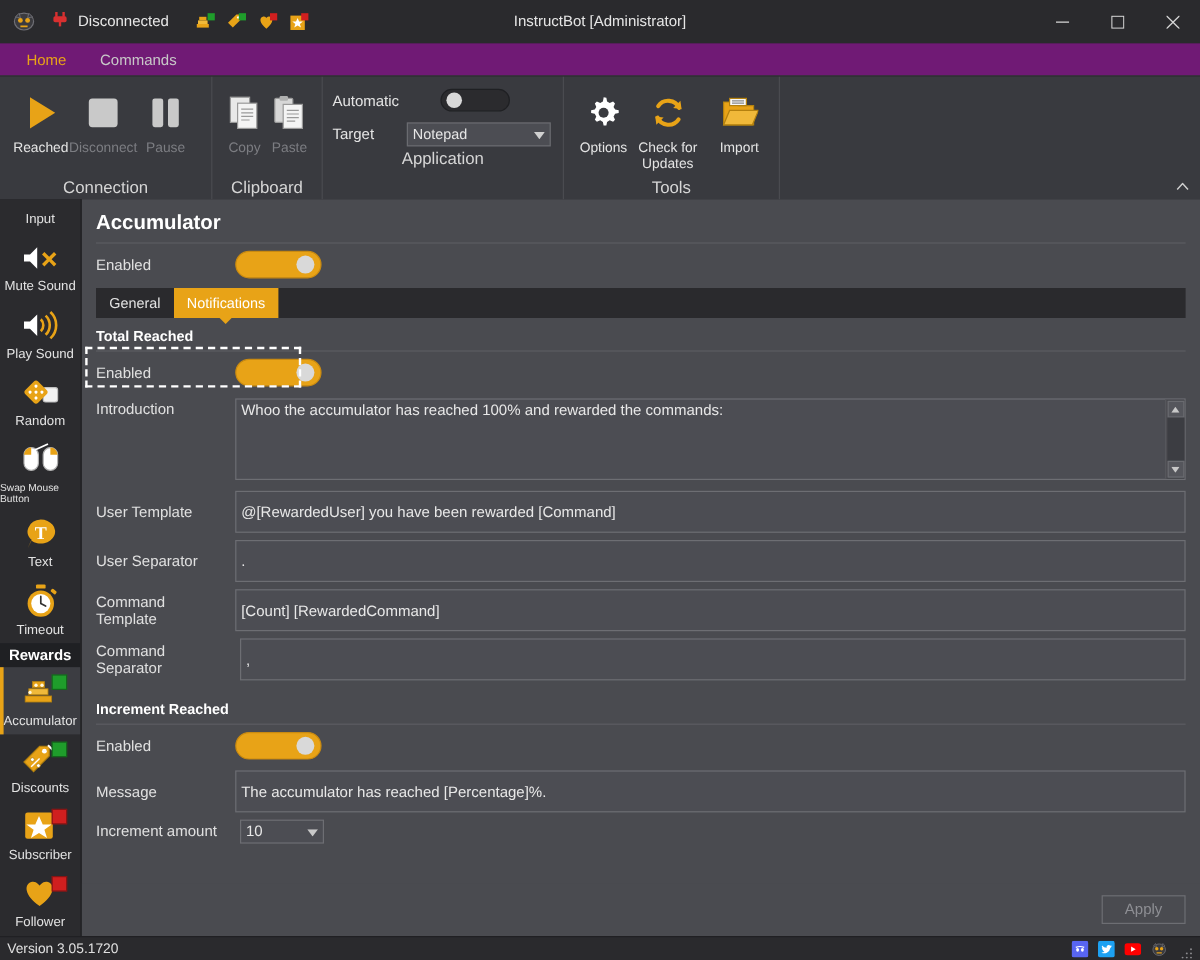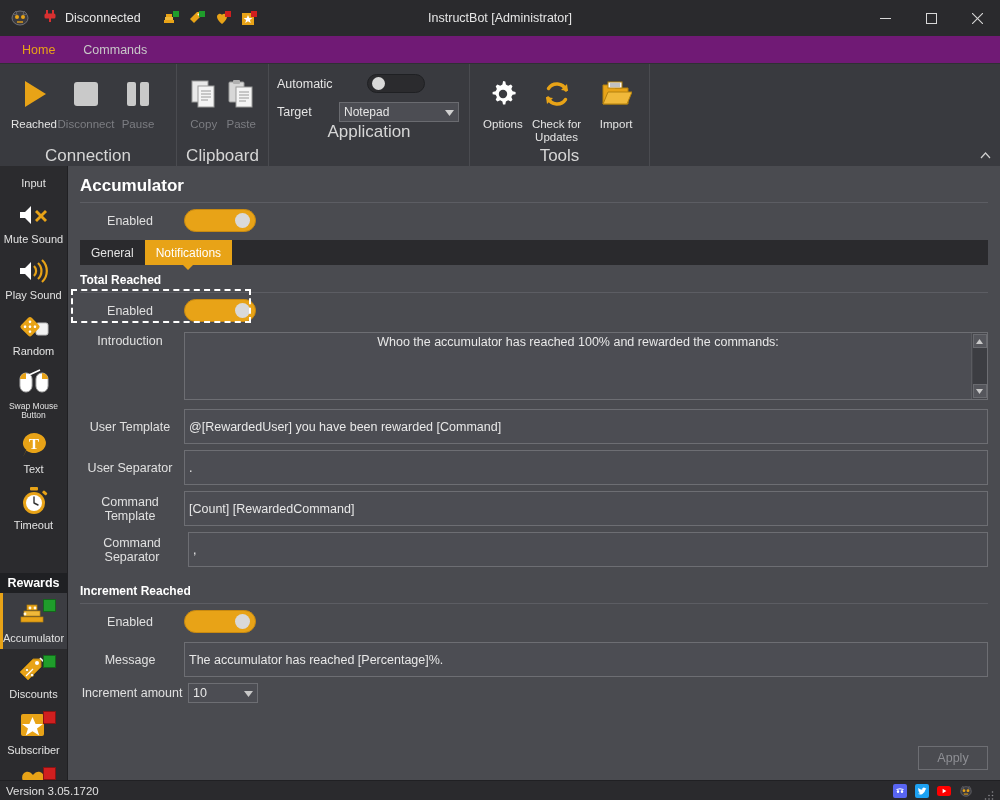--- a/index.html
+++ b/index.html
@@ -49,21 +49,21 @@
   .rtab.active { color: #e8a317; }
 
   
   .ribbon {
     flex: 0 0 98px; background: #393a3f; display: flex; align-items: stretch;
     border-top: 1px solid #2f3034; position: relative;
   }
   .rgroup { display: flex; flex-direction: column; position: relative; }
   .rgroup-items { flex: 1; display: flex; align-items: flex-start; padding: 6px 8px 0 8px; }
   .rgroup-label {
-    height: 20px; text-align: center; color: #d6d6d6; font-size: 17px;
+    height: 20px; text-align: center; color: #d6d6d6; font-size: 14px;
     display: flex; align-items: center; justify-content: center;
   }
   .rgroup + .rgroup { border-left: 1px solid #4a4b50; }
   .rbtn {
     width: 52px; display: flex; flex-direction: column; align-items: center;
     gap: 3px; padding: 3px 2px; color: #e4e4e4; font-size: 11.5px; text-align: center;
   }
   .rbtn .ico { height: 42px; display: flex; align-items: center; justify-content: center; }
   .rbtn.disabled { color: #7c7d82; }
   .rbtn .lbl2 { line-height: 1.1; }
@@ -99,51 +99,51 @@
   .body { flex: 1; display: flex; min-height: 0; background: #2b2b2e; }
 
   
   .sidebar {
     width: 68px; background: #2b2b2e; flex: 0 0 68px; overflow: hidden;
     border-right: 1px solid #202023; position: relative;
   }
   .side-item {
     position: relative; display: flex; flex-direction: column; align-items: center;
     justify-content: flex-end; padding: 4px 0 4px 0; color: #e2e2e2; font-size: 11px;
-    text-align: center; min-height: 56px;
+    min-height: 56px;
   }
   .side-item .sico { height: 34px; display: flex; align-items: center; justify-content: center; position: relative; }
   .side-item.sel-item { background: #3c3d42; }
   .side-item.sel-item::before {
     content: ""; position: absolute; left: 0; top: 0; bottom: 0; width: 3px; background: #e8a317;
   }
   .side-item .slabel { margin-top: 2px; line-height: 1.05; }
   .side-item .slabel.tiny { font-size: 8.5px; }
   .side-header {
     background: #1f2023; color: #ffffff; font-weight: bold; font-size: 12.5px;
-    text-align: center; padding: 3px 0; margin-top: 37px;
+    text-align: center; padding: 3px 0;
   }
   .badge {
     position: absolute; width: 13px; height: 13px; right: -12px; top: -2px;
     border: 1px solid rgba(0,0,0,.35);
   }
   .badge.green { background: #1f9d2b; }
   .badge.red { background: #d01f1f; }
 
   
   .content { flex: 1; min-width: 0; display: flex; flex-direction: column; background: #4a4b50; }
   .content-scroll { flex: 1; overflow: hidden; position: relative; padding: 0; }
 
   .page-title {
     color: #ffffff; font-size: 17px; font-weight: bold; padding: 10px 12px 6px 12px;
   }
   .hr { height: 1px; background: #5c5d63; margin: 0 12px; }
 
   .frow {
-    display: flex; align-items: center; padding: 6px 12px; gap: 4px; text-align: center;
+    display: flex; align-items: center; padding: 6px 12px; gap: 16px;
   }
   .frow .flabel { color: #e0e0e0; font-size: 12.5px; width: 100px; flex: 0 0 auto; }
 
   .sect-title {
     color: #ffffff; font-size: 12px; font-weight: bold; padding: 8px 12px 5px 12px;
   }
 
   .tabstrip {
     background: #2a2a2d; height: 25px; display: flex; align-items: stretch;
     margin: 2px 12px 0 12px; position: relative;

